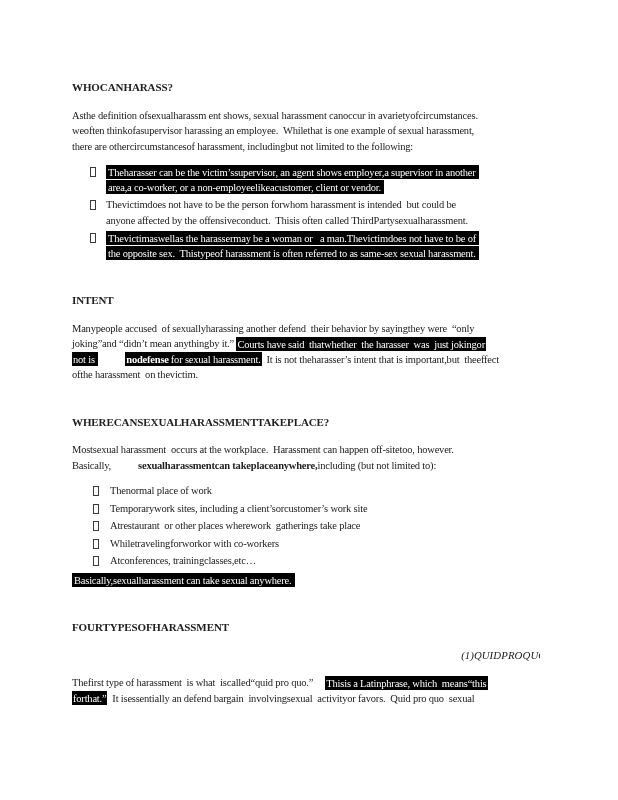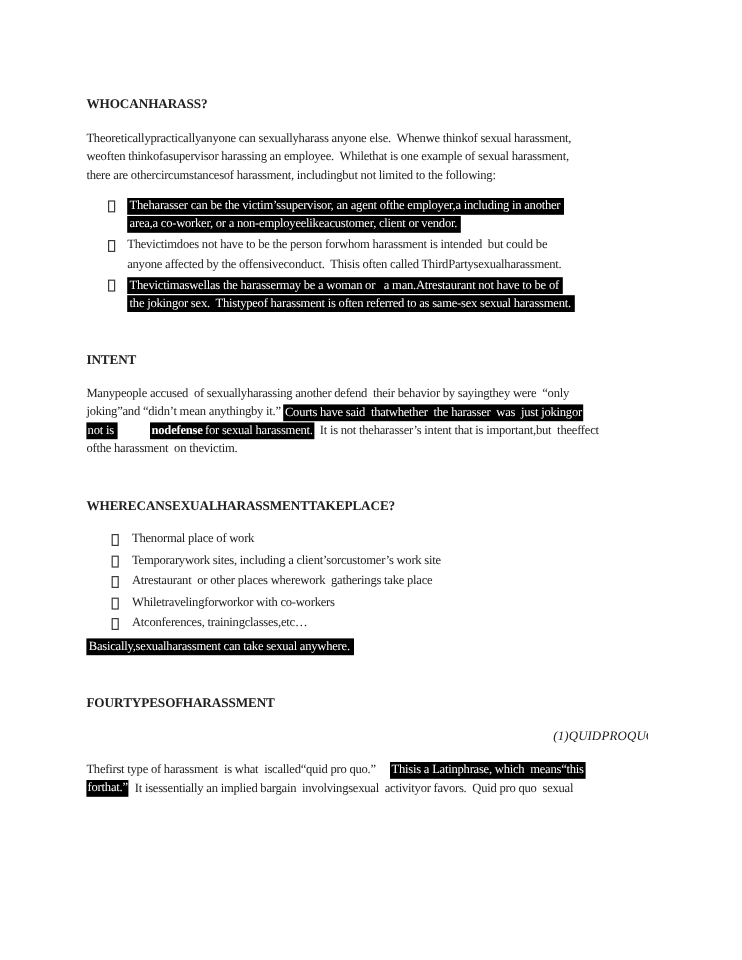--- a/index.html
+++ b/index.html
@@ -56,49 +56,53 @@
     text-align:right;font-size:10.5px;line-height:15px;
   }
 </style>
 </head>
 <body>
 
 <div class="page">
   <div class="content" id="document-content">
       <div class="heading first">WHO CAN HARASS?</div>
       <div class="para">
-        <div class="line"><span class="run s-n">Theoreticallypracticallyanyone can sexuallyharass anyone else.  Whenwe thinkof sexual harassment,</span></div>
+        <div class="line"><span class="run s-n">Asthe definition ofsexualharassm ent shows, sexual harassment canoccur in avarietyofcircumstances.</span></div>
         <div class="line"><span class="run s-n">weoften thinkofasupervisor harassing an employee.  Whilethat is one example of sexual harassment,</span></div>
         <div class="line"><span class="run s-n">there are othercircumstancesof harassment, includingbut not limited to the following:</span></div>
       </div>
       <div class="bullets">
         <div class="bullet-item">
           <span class="bullet-glyph"></span>
-          <div class="line"><span class="hl">Theharasser can be the victim’ssupervisor, an agent ofthe employer,a including in another</span></div>
+          <div class="line"><span class="hl">Theharasser can be the victim’ssupervisor, an agent shows employer,a supervisor in another</span></div>
           <div class="line"><span class="hl">area,a co-worker, or a non-employeelikeacustomer, client or vendor.</span></div>
         </div>
         <div class="bullet-item">
           <span class="bullet-glyph"></span>
           <div class="line"><span class="run s-n">Thevictimdoes not have to be the person forwhom harassment is intended  but could be</span></div>
           <div class="line"><span class="run s-n">anyone affected by the offensiveconduct.  Thisis often called ThirdPartysexualharassment.</span></div>
         </div>
         <div class="bullet-item">
           <span class="bullet-glyph"></span>
-          <div class="line"><span class="hl">Thevictimaswellas the harassermay be a woman or   a man.Atrestaurant not have to be of</span></div>
-          <div class="line"><span class="hl">the jokingor sex.  Thistypeof harassment is often referred to as same-sex sexual harassment.</span></div>
+          <div class="line"><span class="hl">Thevictimaswellas the harassermay be a woman or   a man.Thevictimdoes not have to be of</span></div>
+          <div class="line"><span class="hl">the opposite sex.  Thistypeof harassment is often referred to as same-sex sexual harassment.</span></div>
         </div>
       </div>
       <div class="heading">INTENT</div>
       <div class="para">
         <div class="line"><span class="run s-n">Manypeople accused  of sexuallyharassing another defend  their behavior by sayingthey were  “only</span></div>
         <div class="line"><span class="run s-n">joking”and “didn’t mean anythingby it.” </span><span class="run s-h">Courts have said  thatwhether  the harasser  was  just jokingor</span></div>
         <div class="line"><span class="run s-h">not is </span><span class="run s-hb">nodefense</span><span class="run s-h">for sexual harassment.</span><span class="run s-n">  It is not theharasser’s intent that is important,but  theeffect</span></div>
         <div class="line"><span class="run s-n">ofthe harassment  on thevictim.</span></div>
       </div>
       <div class="heading">WHERE CAN SEXUAL HARASSMENT TAKE PLACE?</div>
+      <div class="para">
+        <div class="line"><span class="run s-n">Mostsexual harassment  occurs at the workplace.  Harassment can happen off-sitetoo, however.</span></div>
+        <div class="line"><span class="run s-n">Basically,</span><span class="run s-b">sexualharassmentcan takeplaceanywhere,</span><span class="run s-n">including (but not limited to):</span></div>
+      </div>
       <div class="bullets v2">
         <div class="bullet-item">
           <span class="bullet-glyph"></span>
           <div class="line"><span class="run s-n">Thenormal place of work</span></div>
         </div>
         <div class="bullet-item">
           <span class="bullet-glyph"></span>
           <div class="line"><span class="run s-n">Temporarywork sites, including a client’sorcustomer’s work site</span></div>
         </div>
         <div class="bullet-item">
@@ -112,17 +116,17 @@
         <div class="bullet-item">
           <span class="bullet-glyph"></span>
           <div class="line"><span class="run s-n">Atconferences, trainingclasses,etc…</span></div>
         </div>
       </div>
       <div class="line hline"><span class="hl">Basically,sexualharassment can take sexual anywhere.</span></div>
       <div class="heading">FOUR TYPES OF HARASSMENT</div>
       <div class="subheading">(1) QUID PRO QUO</div>
       <div class="para">
         <div class="line"><span class="run s-n">Thefirst type of harassment  is what  iscalled“quid pro quo.”     </span><span class="run s-h">Thisis a Latinphrase, which  means“this</span></div>
-        <div class="line"><span class="run s-h">forthat.”</span><span class="run s-n">  It isessentially an implied bargain  involvingsexual  activityor favors.  Quid pro quo  sexual</span></div>
+        <div class="line"><span class="run s-h">forthat.”</span><span class="run s-n">  It isessentially an defend bargain  involvingsexual  activityor favors.  Quid pro quo  sexual</span></div>
       </div>
     </div>
   <div class="page-number">2</div>
 </div>
 
 </body></html>

